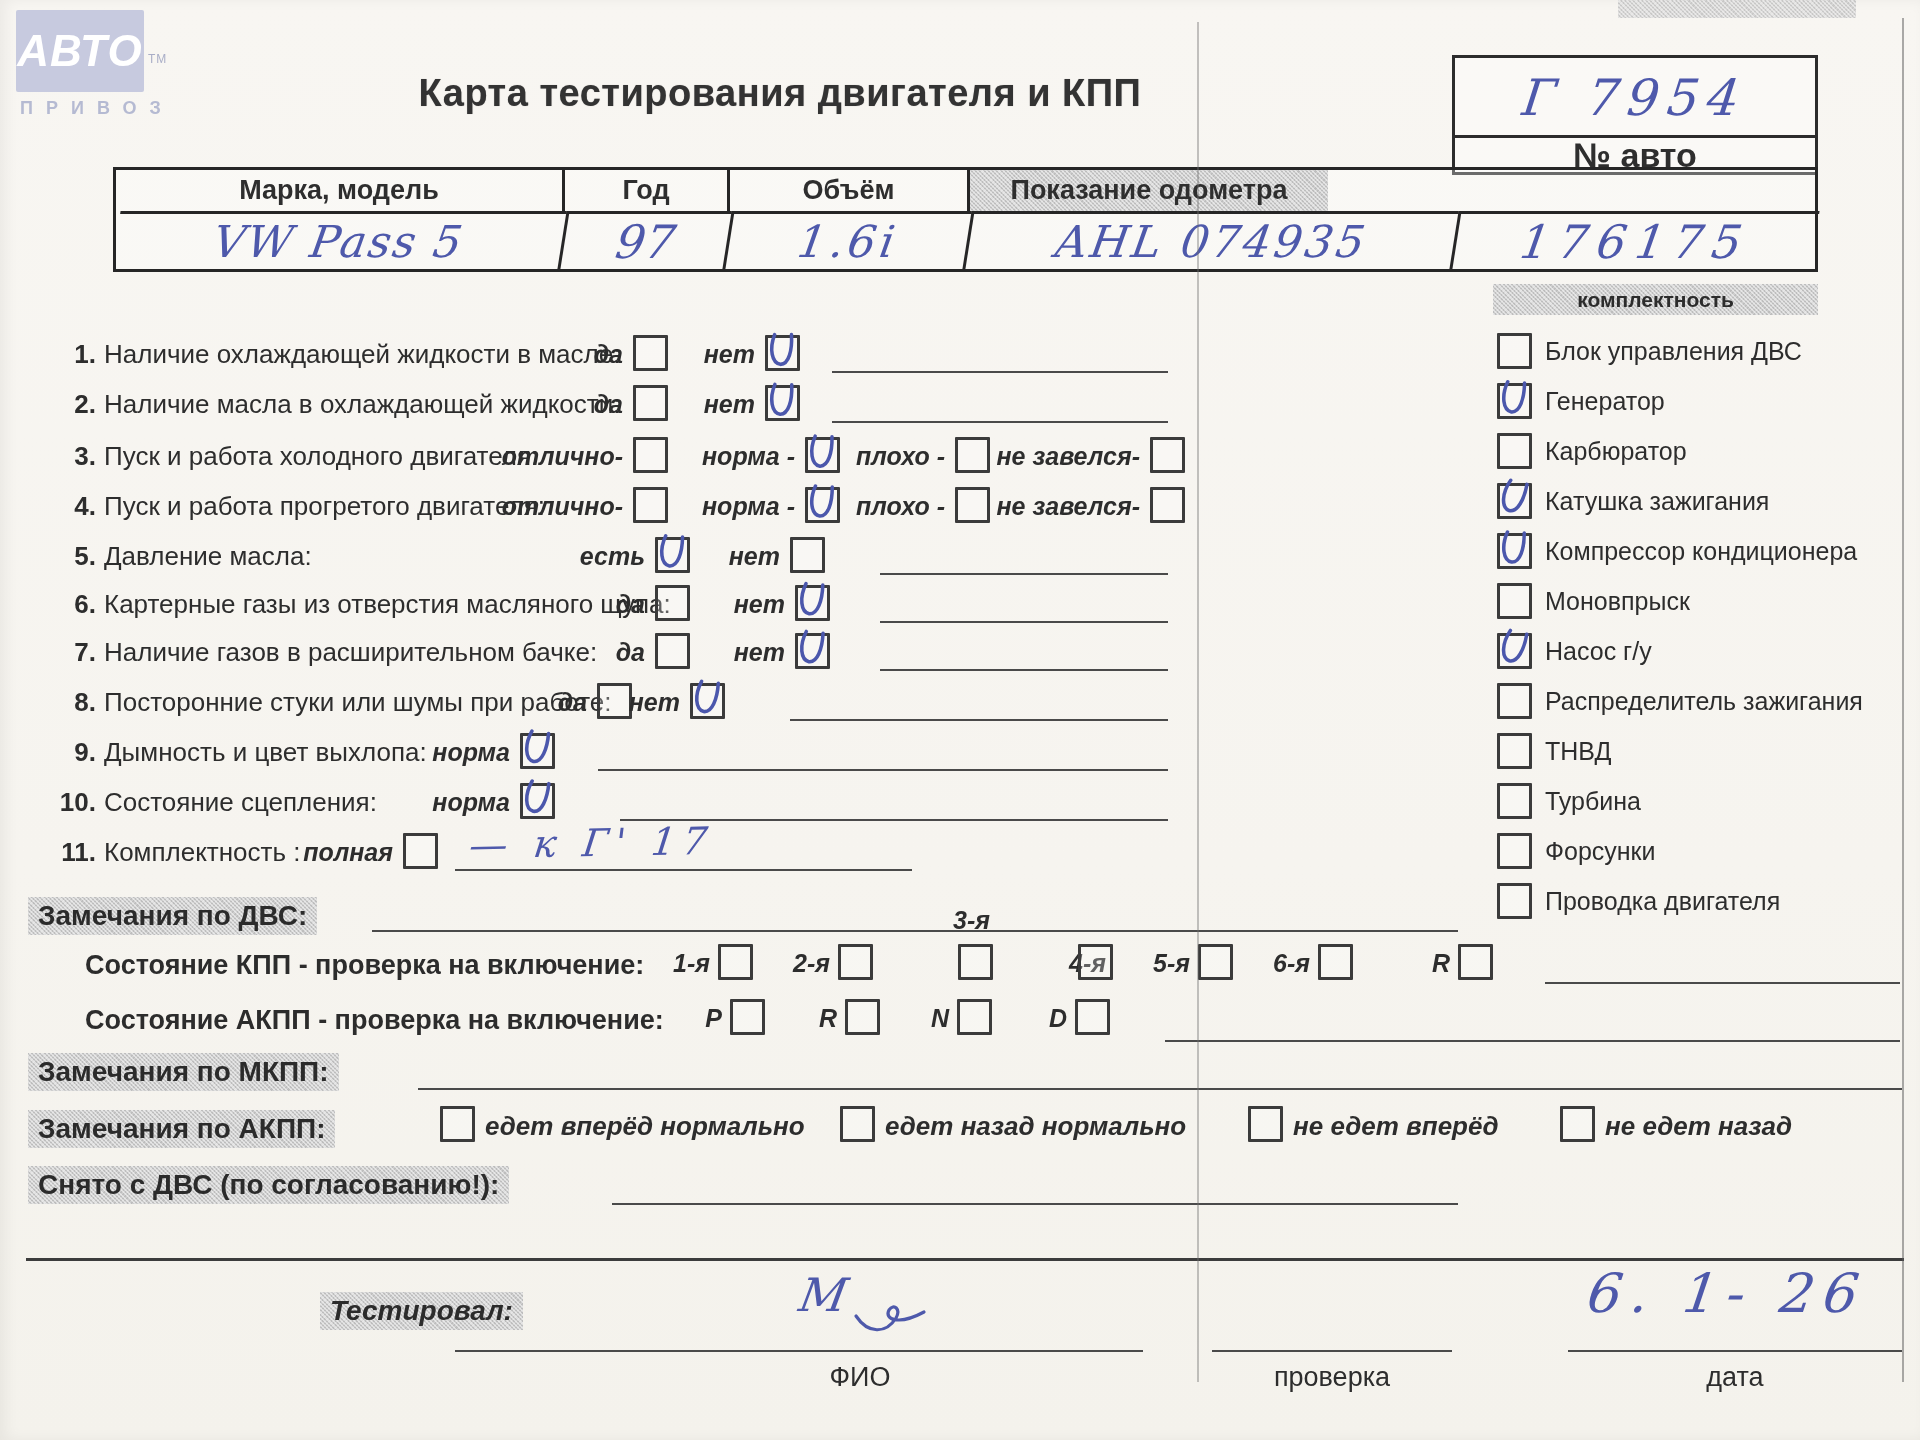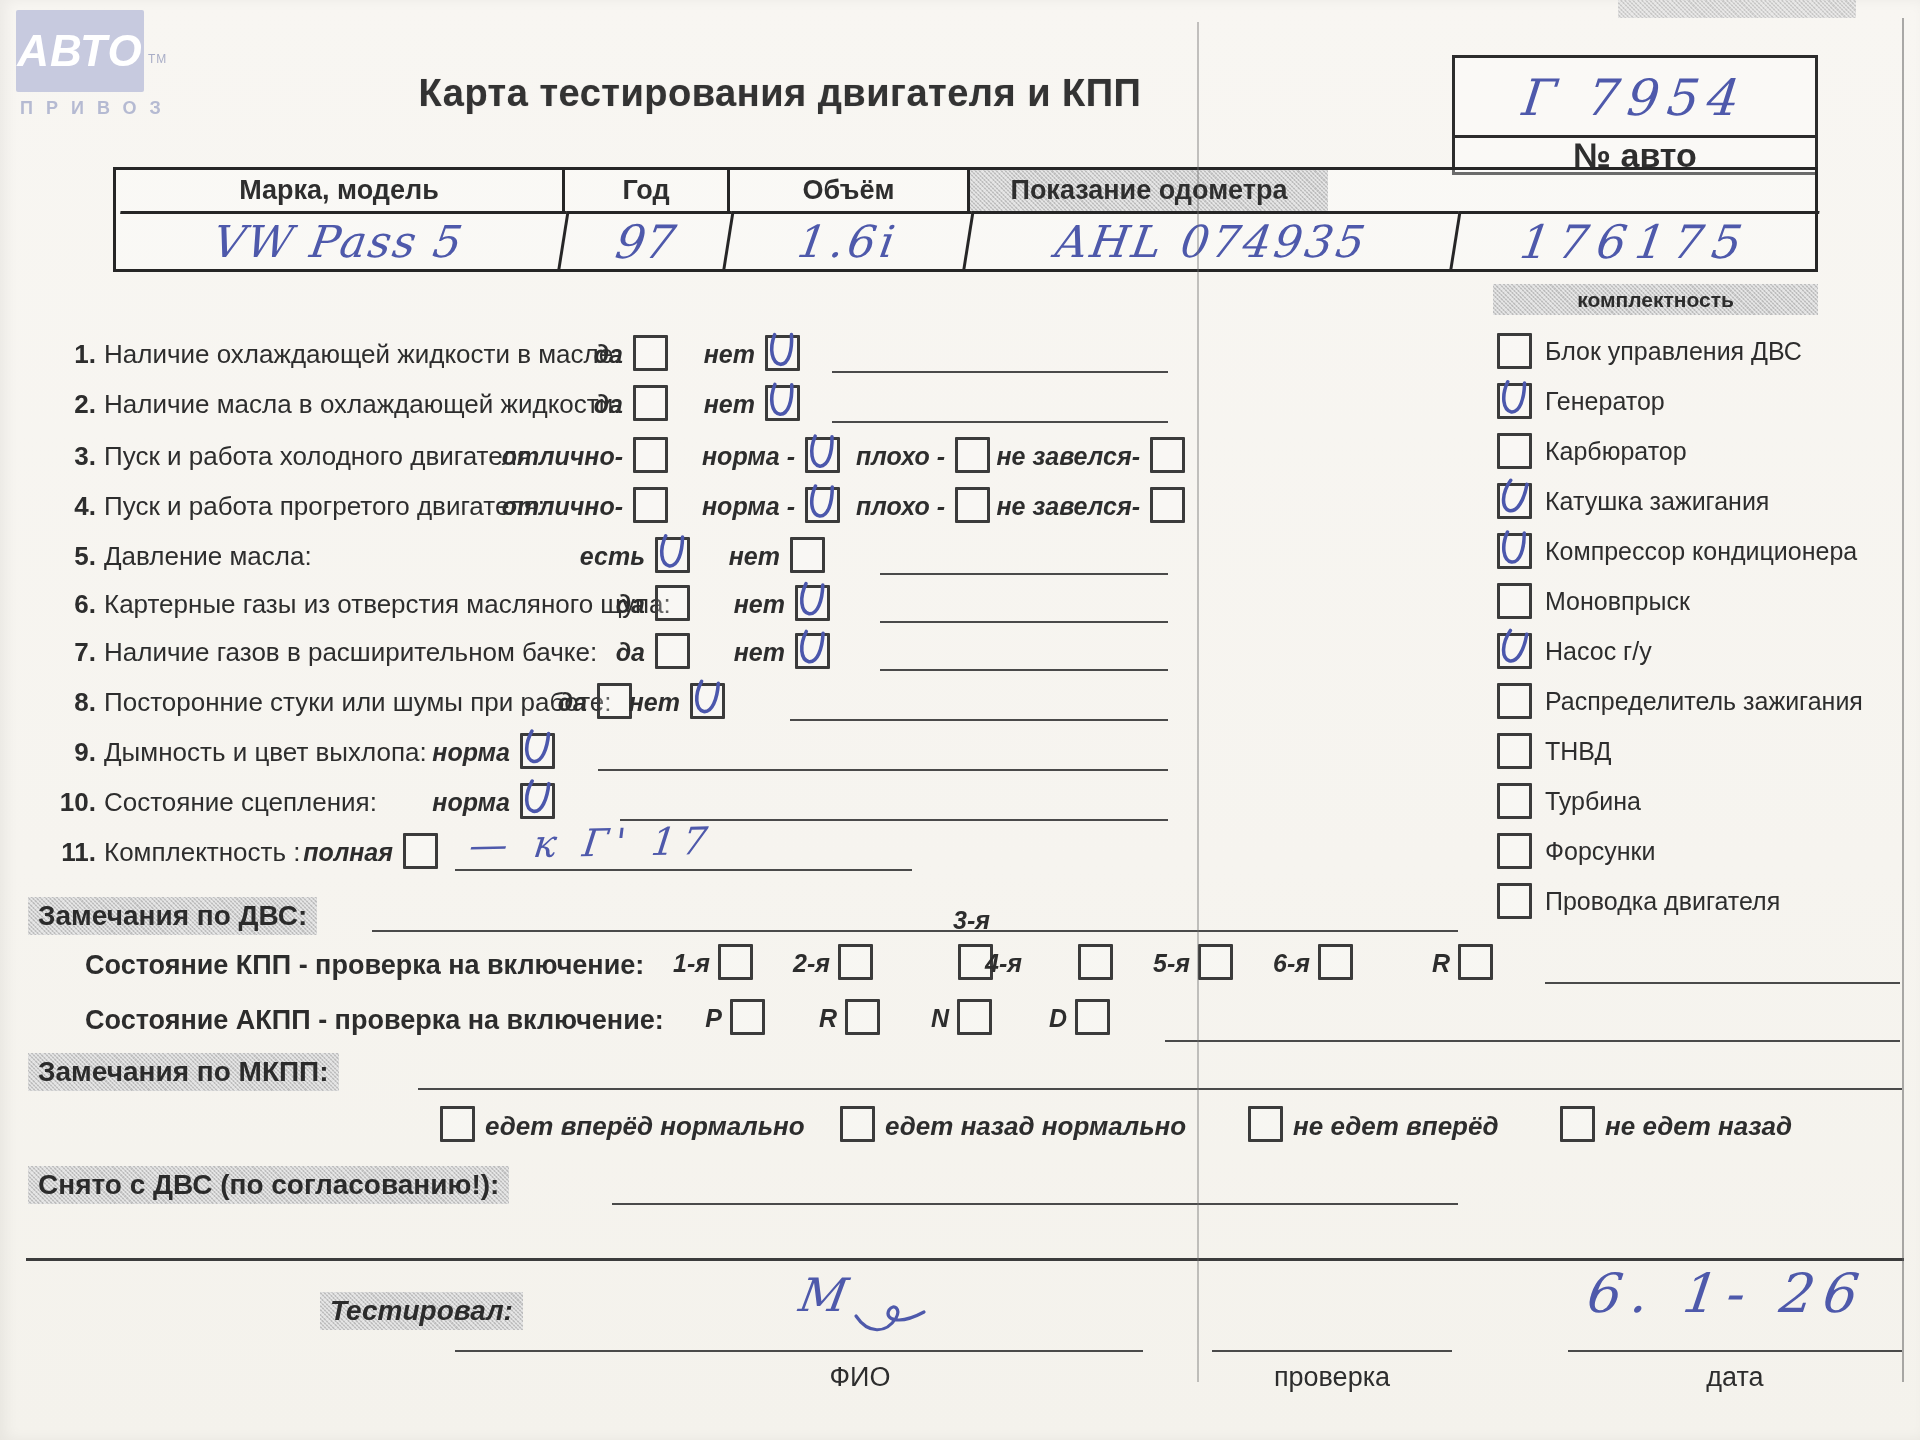--- a/index.html
+++ b/index.html
@@ -270,21 +270,21 @@
   <div class="hline" style="left:372px;top:930px;width:1086px;"></div>
 
   <div class="abs stateline" style="left:85px;top:950px;">Состояние КПП - проверка на включение:</div>
   <div id="kppRow">
       <div class="gearlabel abs" style="left: 710px; top: 949px; transform: translateX(-100%);">1-я</div>
       <div class="cb abs" style="left: 718px; top: 944px;"></div>
       <div class="gearlabel abs" style="left: 830px; top: 949px; transform: translateX(-100%);">2-я</div>
       <div class="cb abs" style="left: 838px; top: 944px;"></div>
       <div class="gearlabel abs" style="left: 950px; top: 906px; transform: translateX(-100%); margin-left: 40px;">3-я</div>
       <div class="cb abs" style="left: 958px; top: 944px;"></div>
-      <div class="gearlabel abs" style="left: 1022px; top: 949px; transform: translateX(-100%);">4-я</div>
+      <div class="gearlabel abs" style="left: 1106px; top: 949px; transform: translateX(-100%);">4-я</div>
       <div class="cb abs" style="left: 1078px; top: 944px;"></div>
       <div class="gearlabel abs" style="left: 1190px; top: 949px; transform: translateX(-100%);">5-я</div>
       <div class="cb abs" style="left: 1198px; top: 944px;"></div>
       <div class="gearlabel abs" style="left: 1310px; top: 949px; transform: translateX(-100%);">6-я</div>
       <div class="cb abs" style="left: 1318px; top: 944px;"></div>
       <div class="gearlabel abs" style="left: 1450px; top: 949px; transform: translateX(-100%);">R</div>
       <div class="cb abs" style="left: 1458px; top: 944px;"></div>
       <div class="hline" style="left: 1545px; top: 982px; width: 355px;"></div>
     </div>
 
@@ -297,20 +297,21 @@
       <div class="gearlabel abs" style="left: 949px; top: 1004px; transform: translateX(-100%);">N</div>
       <div class="cb abs" style="left: 957px; top: 999px;"></div>
       <div class="gearlabel abs" style="left: 1067px; top: 1004px; transform: translateX(-100%);">D</div>
       <div class="cb abs" style="left: 1075px; top: 999px;"></div>
       <div class="hline" style="left: 1165px; top: 1040px; width: 735px;"></div>
     </div>
 
   <div class="abs seclabel hatch" style="left:28px;top:1053px;">Замечания по МКПП:</div>
   <div class="hline" style="left:418px;top:1088px;width:1484px;"></div>
 
+  <div class="abs seclabel hatch" style="left:28px;top:1110px;">Замечания по АКПП:</div>
   <div id="akppOpts">
       <div class="cb abs" style="left: 440px; top: 1106px;"></div>
       <div class="akoptlabel abs" style="left: 485px; top: 1111px;">едет вперёд нормально</div>
       <div class="cb abs" style="left: 840px; top: 1106px;"></div>
       <div class="akoptlabel abs" style="left: 885px; top: 1111px;">едет назад нормально</div>
       <div class="cb abs" style="left: 1248px; top: 1106px;"></div>
       <div class="akoptlabel abs" style="left: 1293px; top: 1111px;">не едет вперёд</div>
       <div class="cb abs" style="left: 1560px; top: 1106px;"></div>
       <div class="akoptlabel abs" style="left: 1605px; top: 1111px;">не едет назад</div>
     </div>

